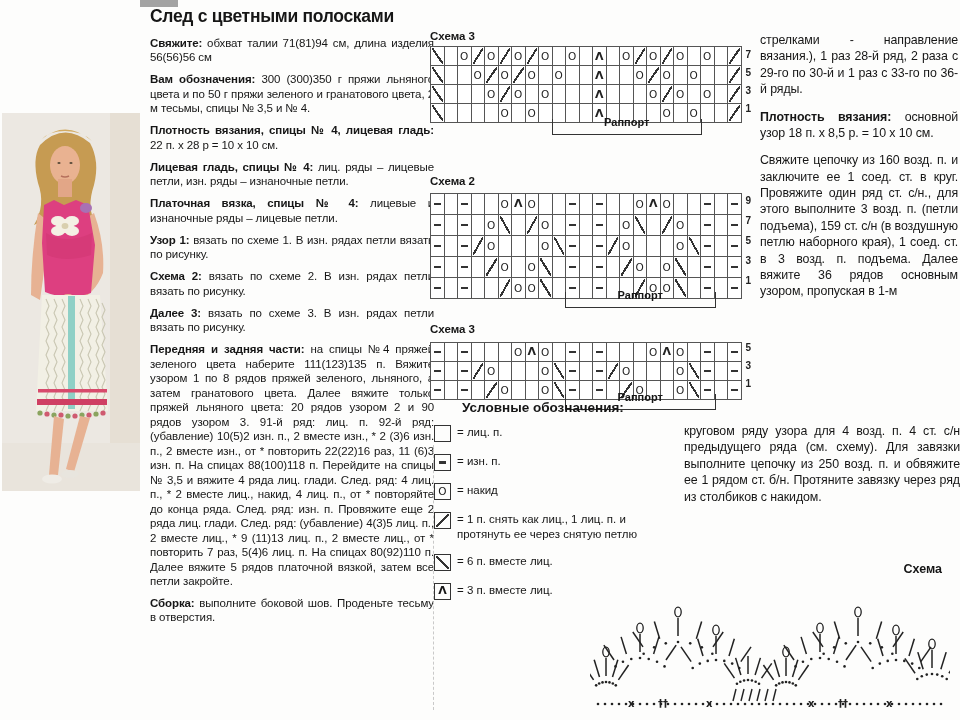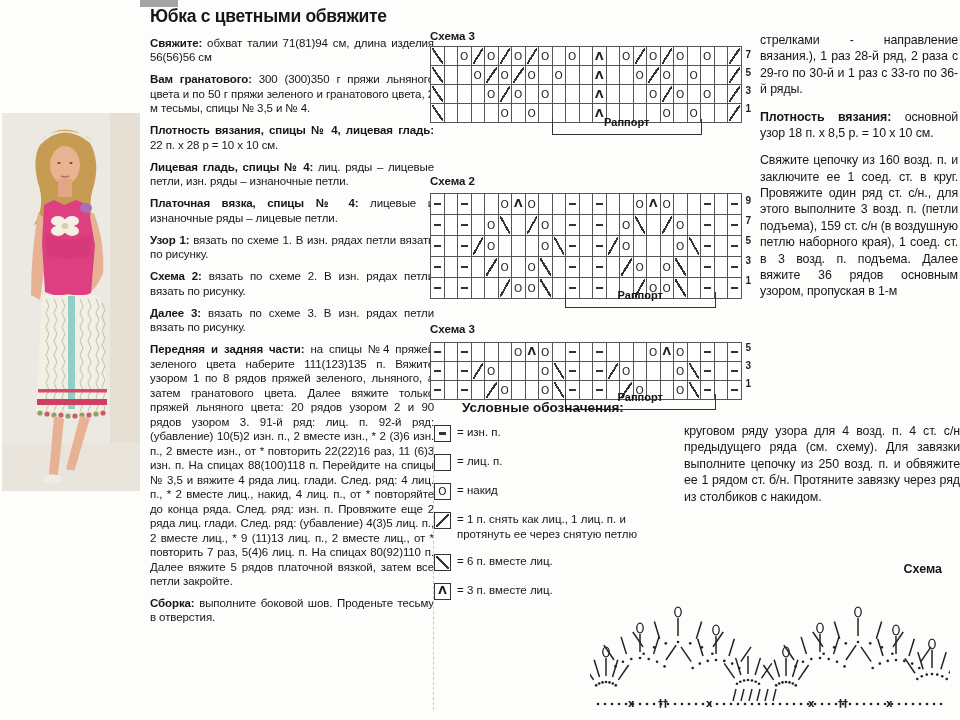--- a/index.html
+++ b/index.html
@@ -110,24 +110,24 @@
           <circle cx="101" cy="300" r="2.6" fill="#cf5a70"></circle>
       </g>
       <path d="M52 303 L47 362 56 362 62 306 Z" fill="#e7b293"></path>
       <path d="M78 303 L64 356 72 359 88 305 Z" fill="#e7b293"></path>
       <ellipse cx="50" cy="366" rx="10" ry="4.5" fill="#efece6"></ellipse>
       <ellipse cx="68" cy="361" rx="9" ry="4" fill="#e8e5de"></ellipse>
     </svg>
   </figure>
 
   <section class="article">
-    <h1>Юбка с цветными обвяжите</h1>
+    <h1>След с цветными полосками</h1>
     <div id="article-paragraphs">
         <p class="par"><b>Свяжите:</b> обхват талии 71(81)94 см, длина изделия 56(56)56 см</p>
-        <p class="par"><b>Вам гранатового:</b> 300 (300)350 г пряжи льняного цвета и по 50 г пряжи зеленого и гранатового цвета, 2 м тесьмы, спицы № 3,5 и № 4.</p>
+        <p class="par"><b>Вам обозначения:</b> 300 (300)350 г пряжи льняного цвета и по 50 г пряжи зеленого и гранатового цвета, 2 м тесьмы, спицы № 3,5 и № 4.</p>
         <p class="par"><b>Плотность вязания, спицы № 4, лицевая гладь:</b> 22 п. х 28 р = 10 х 10 см.</p>
         <p class="par"><b>Лицевая гладь, спицы № 4:</b> лиц. ряды – лицевые петли, изн. ряды – изнаночные петли.</p>
         <p class="par"><b>Платочная вязка, спицы № 4:</b> лицевые и изнаночные ряды – лицевые петли.</p>
         <p class="par"><b>Узор 1:</b> вязать по схеме 1. В изн. рядах петли вязать по рисунку.</p>
         <p class="par"><b>Схема 2:</b> вязать по схеме 2. В изн. рядах петли вязать по рисунку.</p>
         <p class="par"><b>Далее 3:</b> вязать по схеме 3. В изн. рядах петли вязать по рисунку.</p>
         <p class="par"><b>Передняя и задняя части:</b> на спицы №4 пряжей зеленого цвета наберите 111(123)135 п. Вяжите узором 1 по 8 рядов пряжей зеленого, льняного, а затем гранатового цвета. Далее вяжите только пряжей льняного цвета: 20 рядов узором 2 и 90 рядов узором 3. 91-й ряд: лиц. п. 92-й ряд: (убавление) 10(5)2 изн. п., 2 вместе изн., * 2 (3)6 изн. п., 2 вместе изн., от * повторить 22(22)16 раз, 11 (6)3 изн. п. На спицах 88(100)118 п. Перейдите на спицы № 3,5 и вяжите 4 ряда лиц. глади. След. ряд: 4 лиц. п., * 2 вместе лиц., накид, 4 лиц. п., от * повторяйте до конца ряда. След. ряд: изн. п. Провяжите еще 2 ряда лиц. глади. След. ряд: (убавление) 4(3)5 лиц. п., 2 вместе лиц., * 9 (11)13 лиц. п., 2 вместе лиц., от * повторить 7 раз, 5(4)6 лиц. п. На спицах 80(92)110 п. Далее вяжите 5 рядов платочной вязкой, затем все петли закройте.</p>
         <p class="par"><b>Сборка:</b> выполните боковой шов. Проденьте тесьму в отверстия.</p>
       </div>
   </section>
@@ -435,26 +435,26 @@
             <div style="height: 18px; line-height: 18px;">1</div>
           </div><div class="rapport" style="left: 135px; width: 148.5px; top: 55px;">
             <span>Раппорт</span>
           </div></div></div>
     </section>
 
   <section class="legend">
     <h2>Условные обозначения:</h2>
     <div id="legend-items">
         <div class="litem">
+          <span class="lsq"></span>
+          <span class="ltext">= лиц. п.</span>
+        </div>
+        <div class="litem">
           <span class="lsq c-dash"></span>
           <span class="ltext">= изн. п.</span>
-        </div>
-        <div class="litem">
-          <span class="lsq"></span>
-          <span class="ltext">= лиц. п.</span>
         </div>
         <div class="litem">
           <span class="lsq" style="font-size: 10.5px;">O</span>
           <span class="ltext">= накид</span>
         </div>
         <div class="litem">
           <span class="lsq c-bslash"></span>
           <span class="ltext">= 1 п. снять как лиц., 1 лиц. п. и протянуть ее через снятую петлю</span>
         </div>
         <div class="litem">

